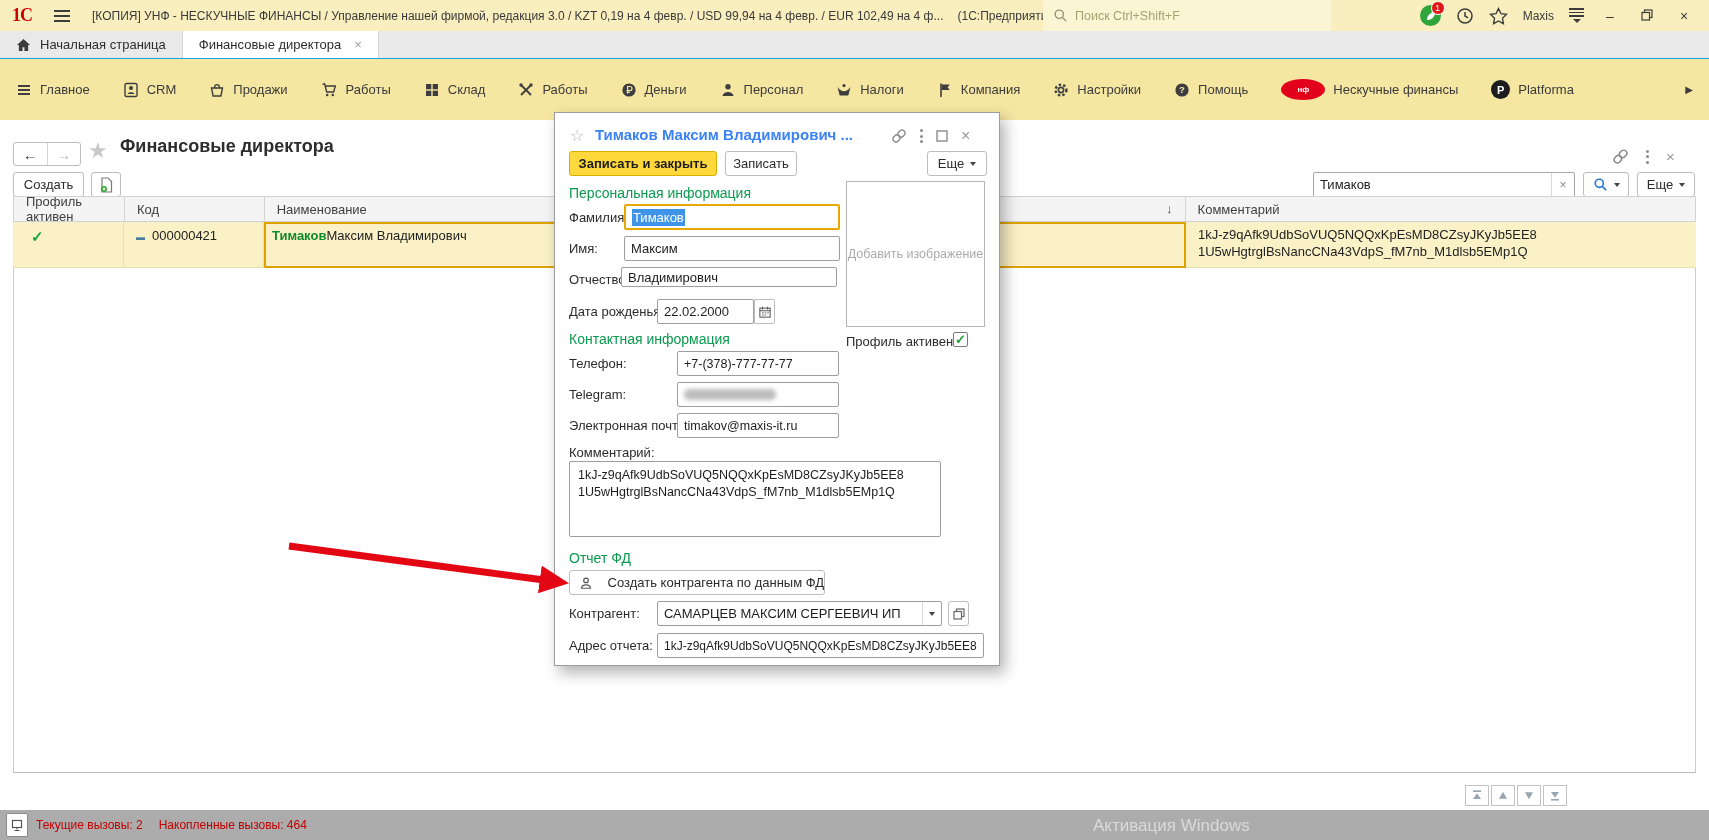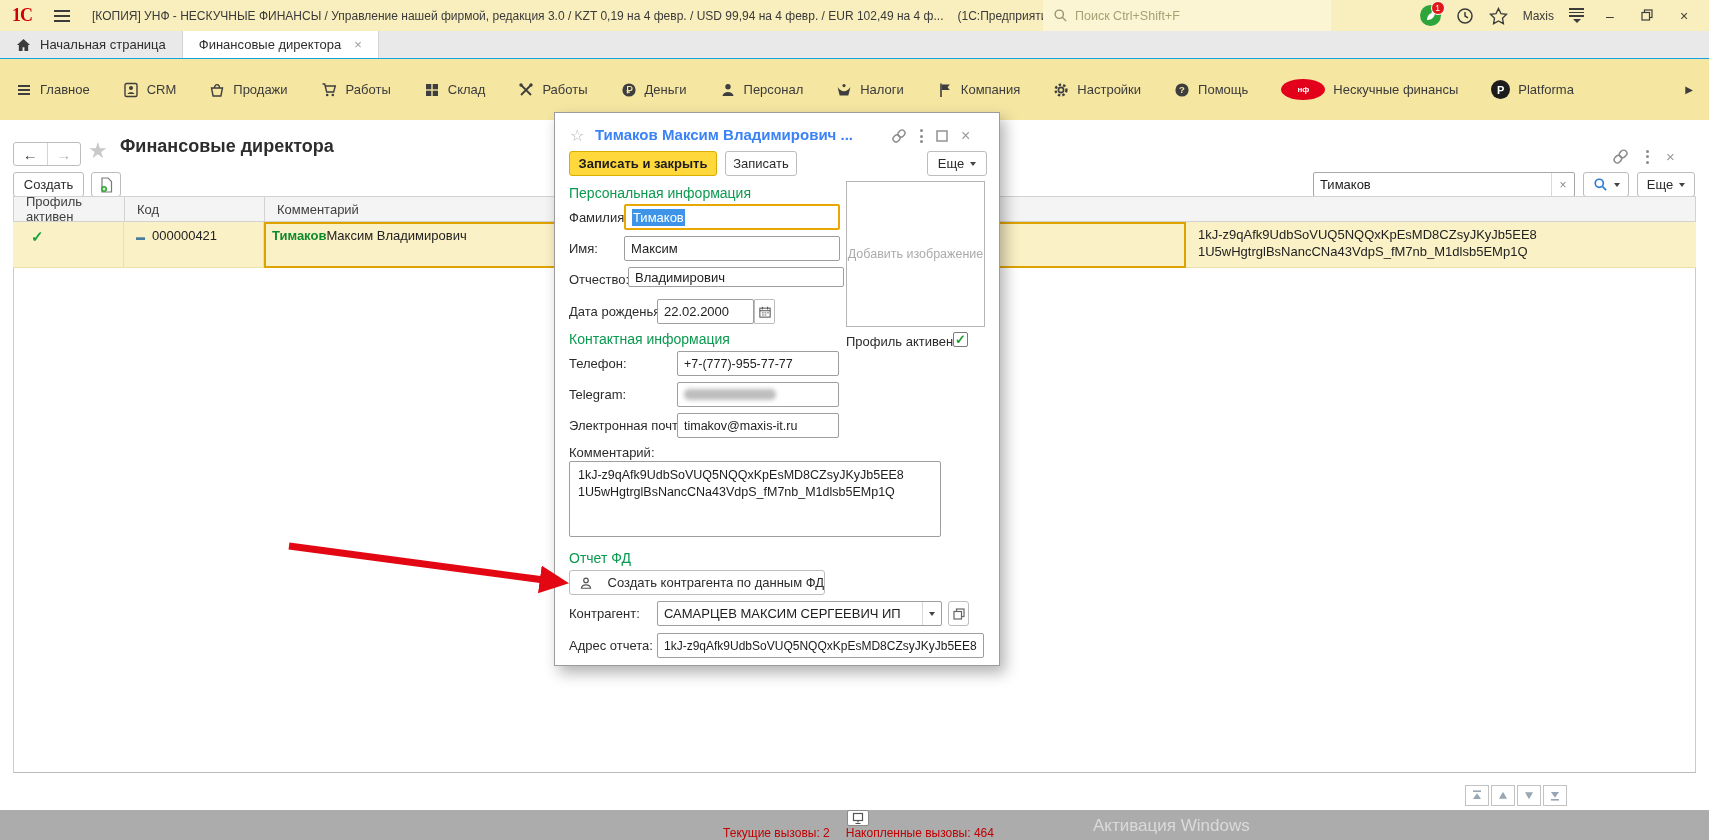--- a/index.html
+++ b/index.html
@@ -76,21 +76,21 @@
   .blurline{width:92px;height:11px;border-radius:5px;background:#BDBDBD;filter:blur(2px);}
   .imgbox{left:291px;top:68px;width:139px;height:146px;border:1px solid #B5B5B5;display:flex;align-items:center;justify-content:center;}
   .imgbox span{font-size:12.5px;color:#ABABAB;}
   .chk{left:398px;top:219px;width:15px;height:15px;border:1px solid #7a7a7a;border-radius:2px;background:#fff;
        display:flex;align-items:center;justify-content:center;font-size:13px;font-weight:bold;color:#1FA037;line-height:1;}
   .ta{left:14px;top:348px;width:372px;height:76px;border:1px solid #9E9E9E;border-radius:2px;padding:5px 8px;
       font-size:12.5px;color:#1d1d1d;white-space:pre-wrap;line-height:17px;box-sizing:border-box;font-family:"Liberation Sans",sans-serif;}
   
   .navbtns{position:absolute;left:1465px;top:785px;display:flex;gap:2px;}
   .nb{width:22px;height:19px;border:1px solid #C2C2C2;background:#fff;display:flex;align-items:center;justify-content:center;}
-  .statusbar{left:0;top:810px;width:1709px;height:30px;background:#ACACAC;display:flex;align-items:center;flex-direction:column;}
+  .statusbar{left:0;top:810px;width:1709px;height:30px;background:#ACACAC;display:flex;align-items:center;}
   .sb-icon{width:20px;height:22px;background:#fff;border:1px solid #8a8a8a;border-radius:2px;margin-left:6px;
            display:flex;align-items:center;justify-content:center;}
   .sb-text{font-size:12px;color:#C00000;margin-left:8px;display:flex;gap:16px;}
   .watermark{position:absolute;left:1093px;top:6px;font-size:17px;color:rgba(255,255,255,0.55);}
 </style>
 </head>
 <body>
 
 <div class="screen">
 
@@ -306,20 +306,24 @@
   </div>
 
   <div class="abs list-frame"></div>
   <div class="abs thead">
     <div class="th" style="width:111px;">
         <span>Профиль активен</span>
       </div>
     <div class="th" style="width:140px;">
         <span>Код</span>
       </div>
+    <div class="th" style="width:922px;">
+      <span>Наименование</span>
+      <span class="sort-ind">↓</span>
+    </div>
     <div class="th" style="width:510px;border-right:none;">
         <span>Комментарий</span>
       </div>
   </div>
   <div class="abs trow">
     <div class="td" style="width:111px;">
       <span style="color:#18A03C;font-weight:bold;font-size:15px;margin-left:6px;">✓</span>
     </div>
     <div class="td" style="width:140px;">
       <span style="color:#4A7E9E;font-size:9px;margin:4px 7px 0 0;">▬</span>
@@ -374,41 +378,41 @@
     <div class="fld" style="left:69px;top:91px;width:216px;height:26px;border:2px solid #E9A800;">
       <span class="sel">Тимаков</span>
     </div>
 
     <span class="lbl" style="left:14px;top:128px;">Имя:</span>
     <div class="fld" style="left:69px;top:123px;width:216px;height:25px;">
       <span>Максим</span>
     </div>
 
     <span class="lbl" style="left:14px;top:159px;">Отчество:</span>
-    <div class="fld" style="left:73px;top:154px;width:216px;height:20px;">
+    <div class="fld" style="left:66px;top:154px;width:216px;height:20px;">
       <span>Владимирович</span>
     </div>
 
     <span class="lbl" style="left:14px;top:191px;">Дата рожденья:</span>
     <div class="fld" style="left:102px;top:186px;width:97px;height:25px;">
       <span>22.02.2000</span>
     </div>
     <div class="btn" style="left:199px;top:186px;width:21px;height:25px;border-radius:0 2px 2px 0;">
       <svg width="12" height="12" viewBox="0 0 14 14">
         <rect x="1" y="2.5" width="12" height="10.5" fill="none" stroke="#555" stroke-width="1.2"></rect>
         <path d="M1 5.5h12M4 1v3M10 1v3" stroke="#555" stroke-width="1.2"></path>
         <path d="M3.5 8h2M6.5 8h2M9.5 8h2M3.5 10.5h2M6.5 10.5h2" stroke="#555" stroke-width="1"></path>
       </svg>
     </div>
 
     <span class="sect" style="left:14px;top:218px;">Контактная информация</span>
 
     <span class="lbl" style="left:14px;top:243px;">Телефон:</span>
     <div class="fld" style="left:122px;top:238px;width:162px;height:25px;font-size:12.5px;">
-      <span>+7-(777)-955-77-77</span>
+      <span>+7-(378)-777-77-77</span>
     </div>
 
     <span class="lbl" style="left:14px;top:274px;">Telegram:</span>
     <div class="fld" style="left:122px;top:269px;width:162px;height:25px;">
       <span class="blurline"></span>
     </div>
 
     <span class="lbl" style="left:14px;top:305px;">Электронная почта:</span>
     <div class="fld" style="left:122px;top:300px;width:162px;height:25px;font-size:12.5px;">
       <span>timakov@maxis-it.ru</span>

